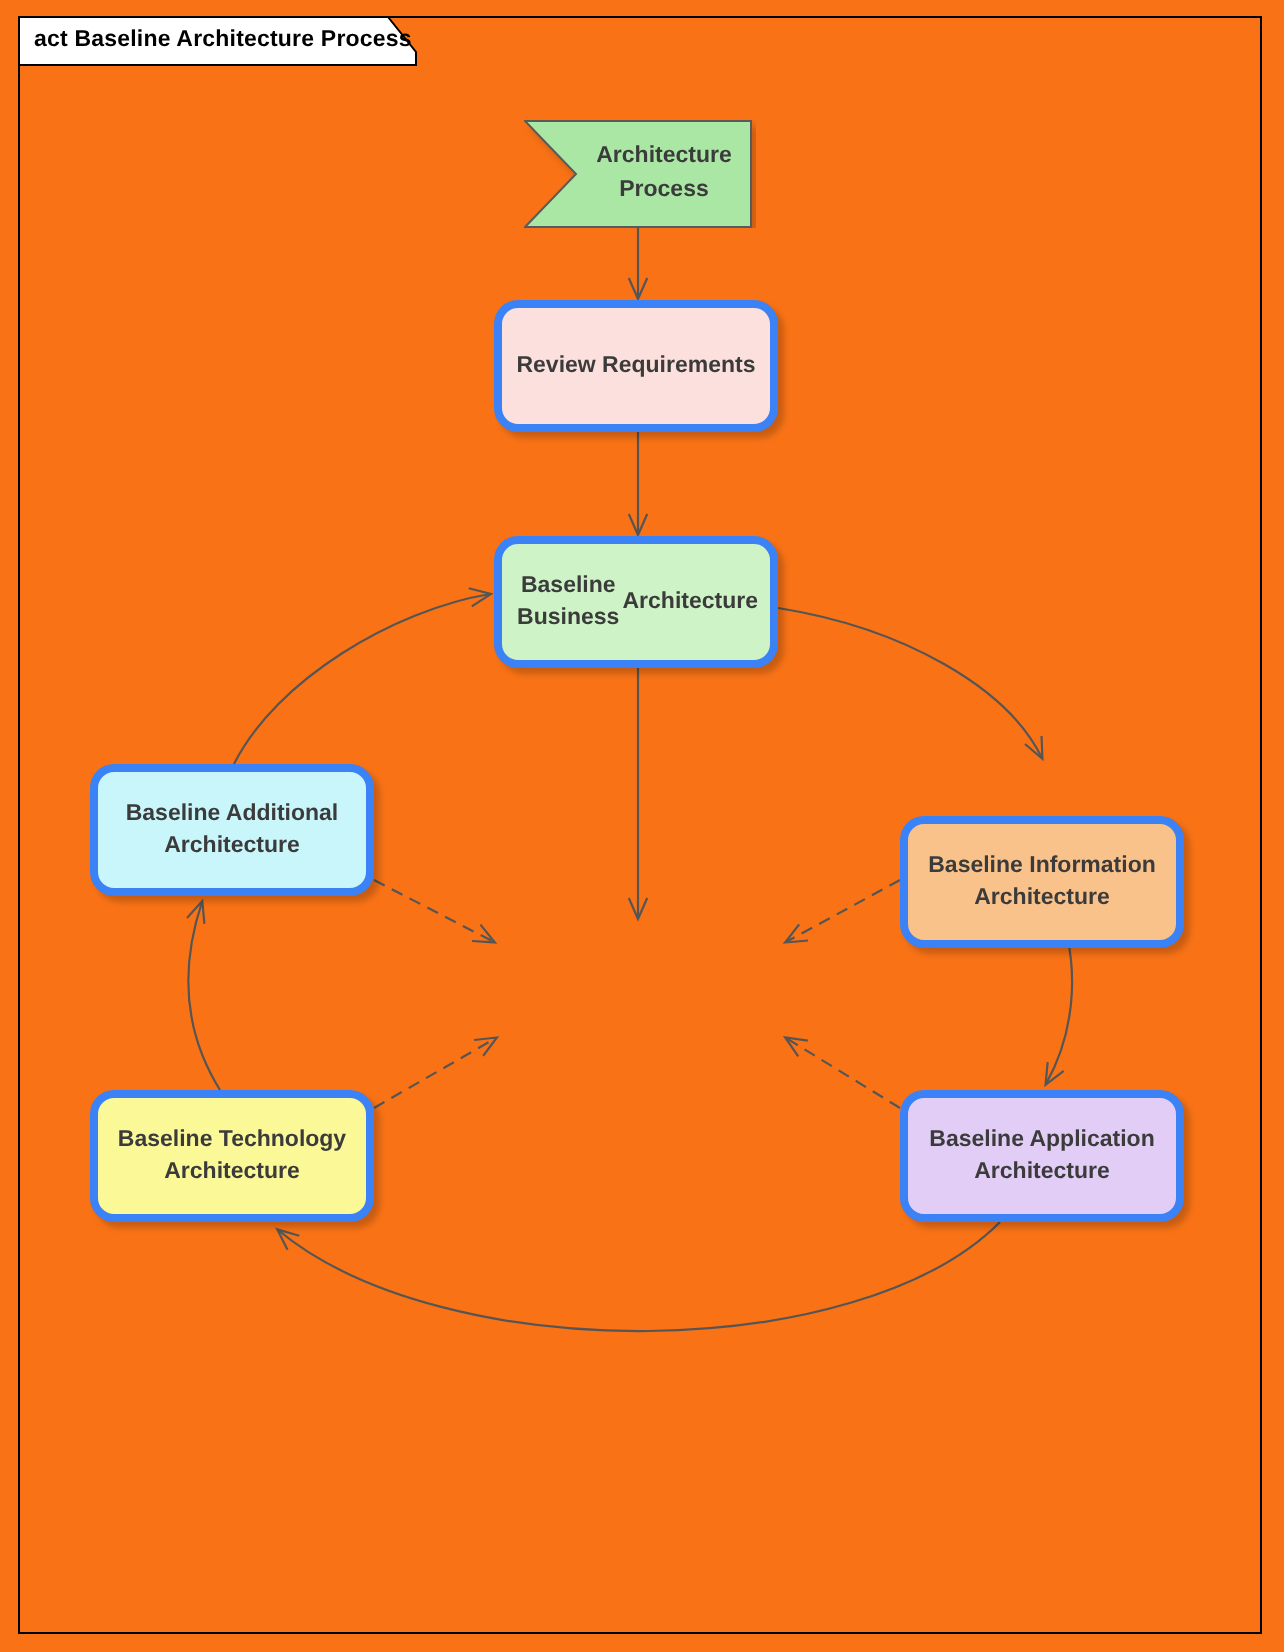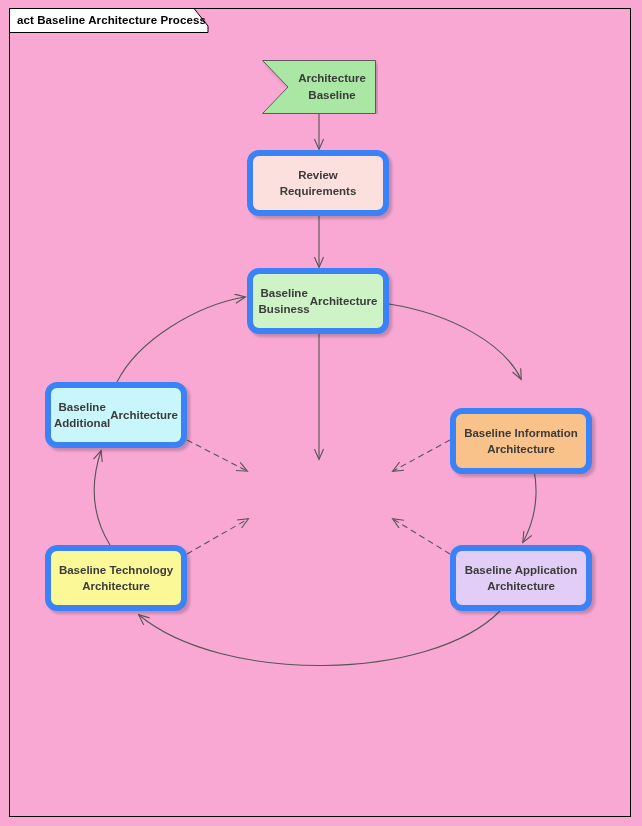--- a/index.html
+++ b/index.html
@@ -15,21 +15,21 @@
     overflow: hidden;
     position: relative;
   }
 
   #diagram-root {
     position: absolute;
     left: 0;
     top: 0;
     width: 642px;
     height: 826px;
-    background: #f9a8d4;
+    background: #f97316;
   }
 
   
   .frame-border {
     position: absolute;
     left: 9px;
     top: 8px;
     width: 622px;
     height: 809px;
     border: 1px solid #000000;
@@ -83,21 +83,21 @@
     font-weight: bold;
     color: #3b3b3b;
     line-height: 16px;
     padding: 2px 6px;
   }
   .node .node-label {
     display: block;
     width: 100%;
   }
   .node-action {
-    border: 6px solid #3b82f6;
+    border: 4px solid #3b82f6;
     border-radius: 12px;
     box-shadow: 3px 3px 3px rgba(0,0,0,0.20);
   }
   .node-signal-wrap {
     position: absolute;
   }
 </style>
 </head>
 <body>
 
@@ -164,34 +164,34 @@
   </svg>
 
   <div class="node-signal-wrap" style="left:262px; top:60px;">
     <svg width="116" height="54" viewBox="0 0 116 54">
       <path d="M 0.5 0.5 L 113.5 0.5 L 113.5 53.5 L 0.5 53.5 L 26 27 Z" fill="#aae7a4" stroke="#5a5a5a" stroke-width="1" style="filter: drop-shadow(3px 3px 2px rgba(0,0,0,0.20));"></path>
     </svg>
     <div style="position:absolute; left:24px; top:0; width:92px; height:54px;
                 display:flex; flex-direction:column; align-items:center; justify-content:center;
                 font-size:11.5px; font-weight:bold; color:#3b3b3b; line-height:17px; text-align:center;">
       <span>Architecture</span>
-      <span>Baseline</span>
+      <span>Process</span>
     </div>
   </div>
 
   <div class="node node-action" style="left:247px; top:150px; width:142px; height:66px; background:#fbe0dd;">
     <span class="node-label">Review Requirements</span>
   </div>
 
   <div class="node node-action" style="left:247px; top:268px; width:142px; height:66px; background:#cdf3c6; flex-direction:row;">
     <span>Baseline Business</span>
     <span>Architecture</span>
   </div>
 
-  <div class="node node-action" style="left:45px; top:382px; width:142px; height:66px; background:#c8f6fb; flex-direction:row;">
+  <div class="node node-action" style="left:45px; top:382px; width:142px; height:66px; background:#c8f6fb; flex-direction:column;">
     <span>Baseline Additional</span>
     <span>Architecture</span>
   </div>
 
   <div class="node node-action" style="left:450px; top:382px; width:142px; height:66px; background:#f9c28a; flex-direction:column;margin-top:26px;">
     <span>Baseline Information</span>
     <span>Architecture</span>
   </div>
 
 

